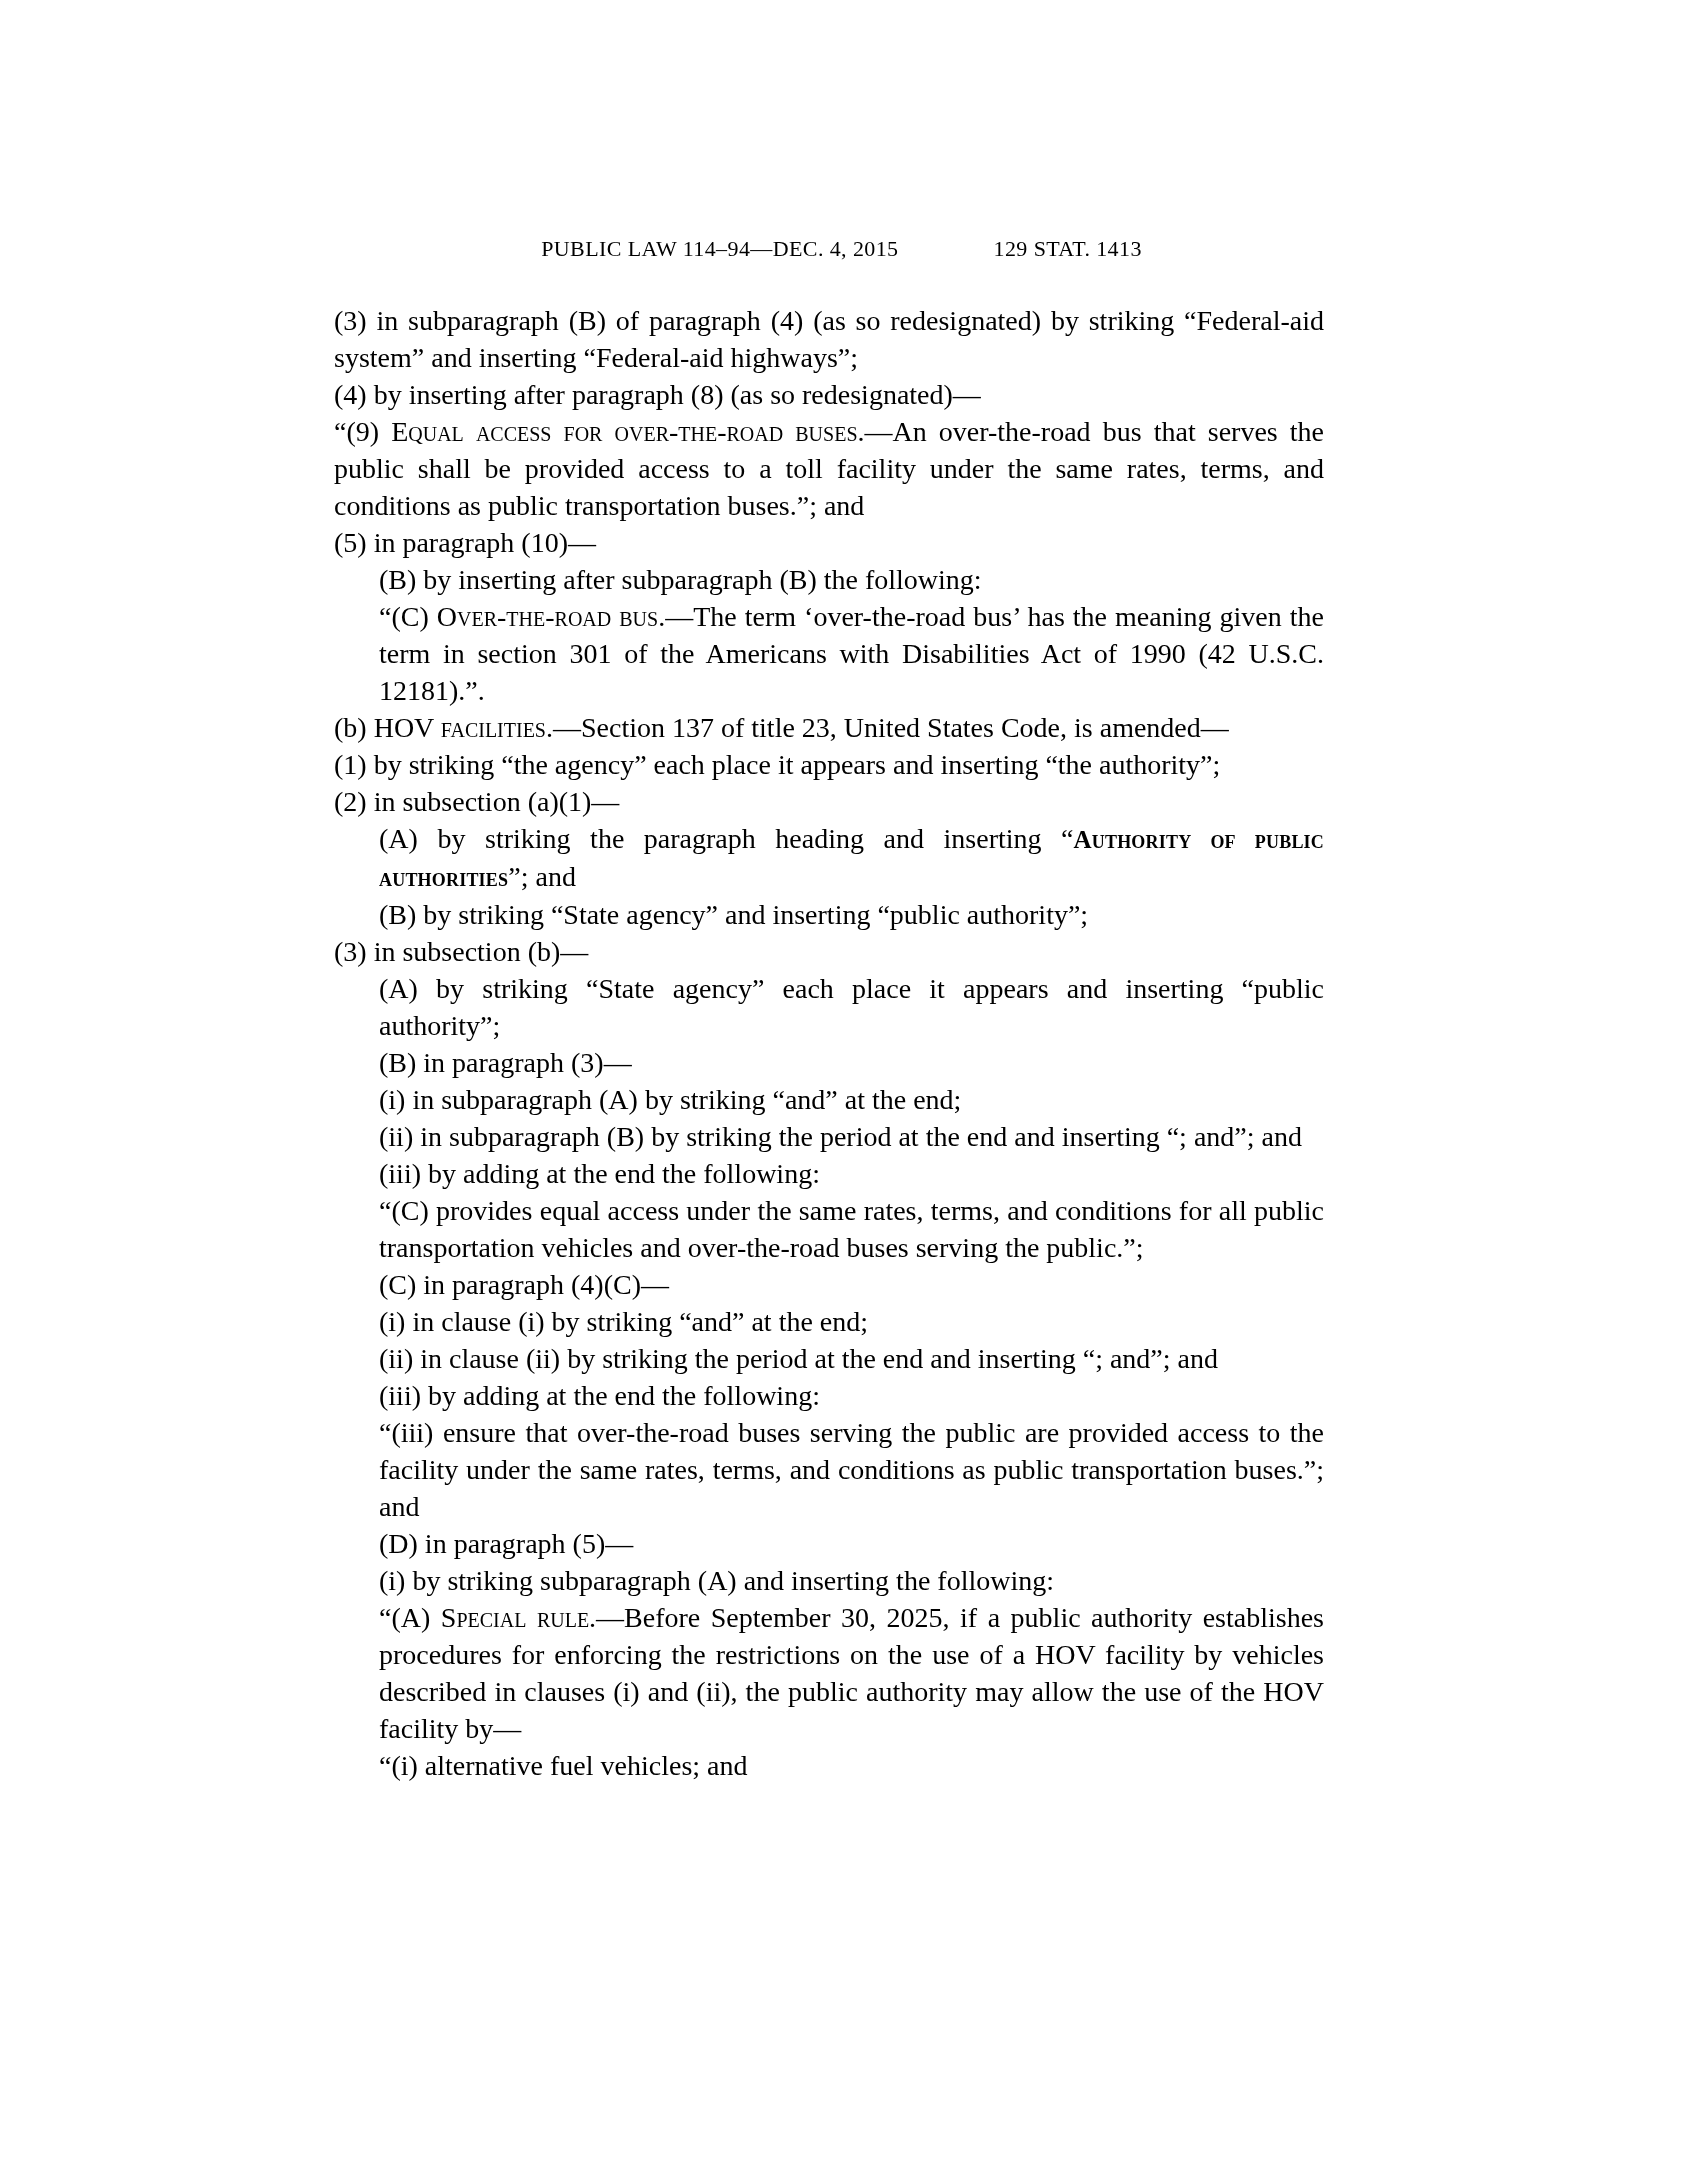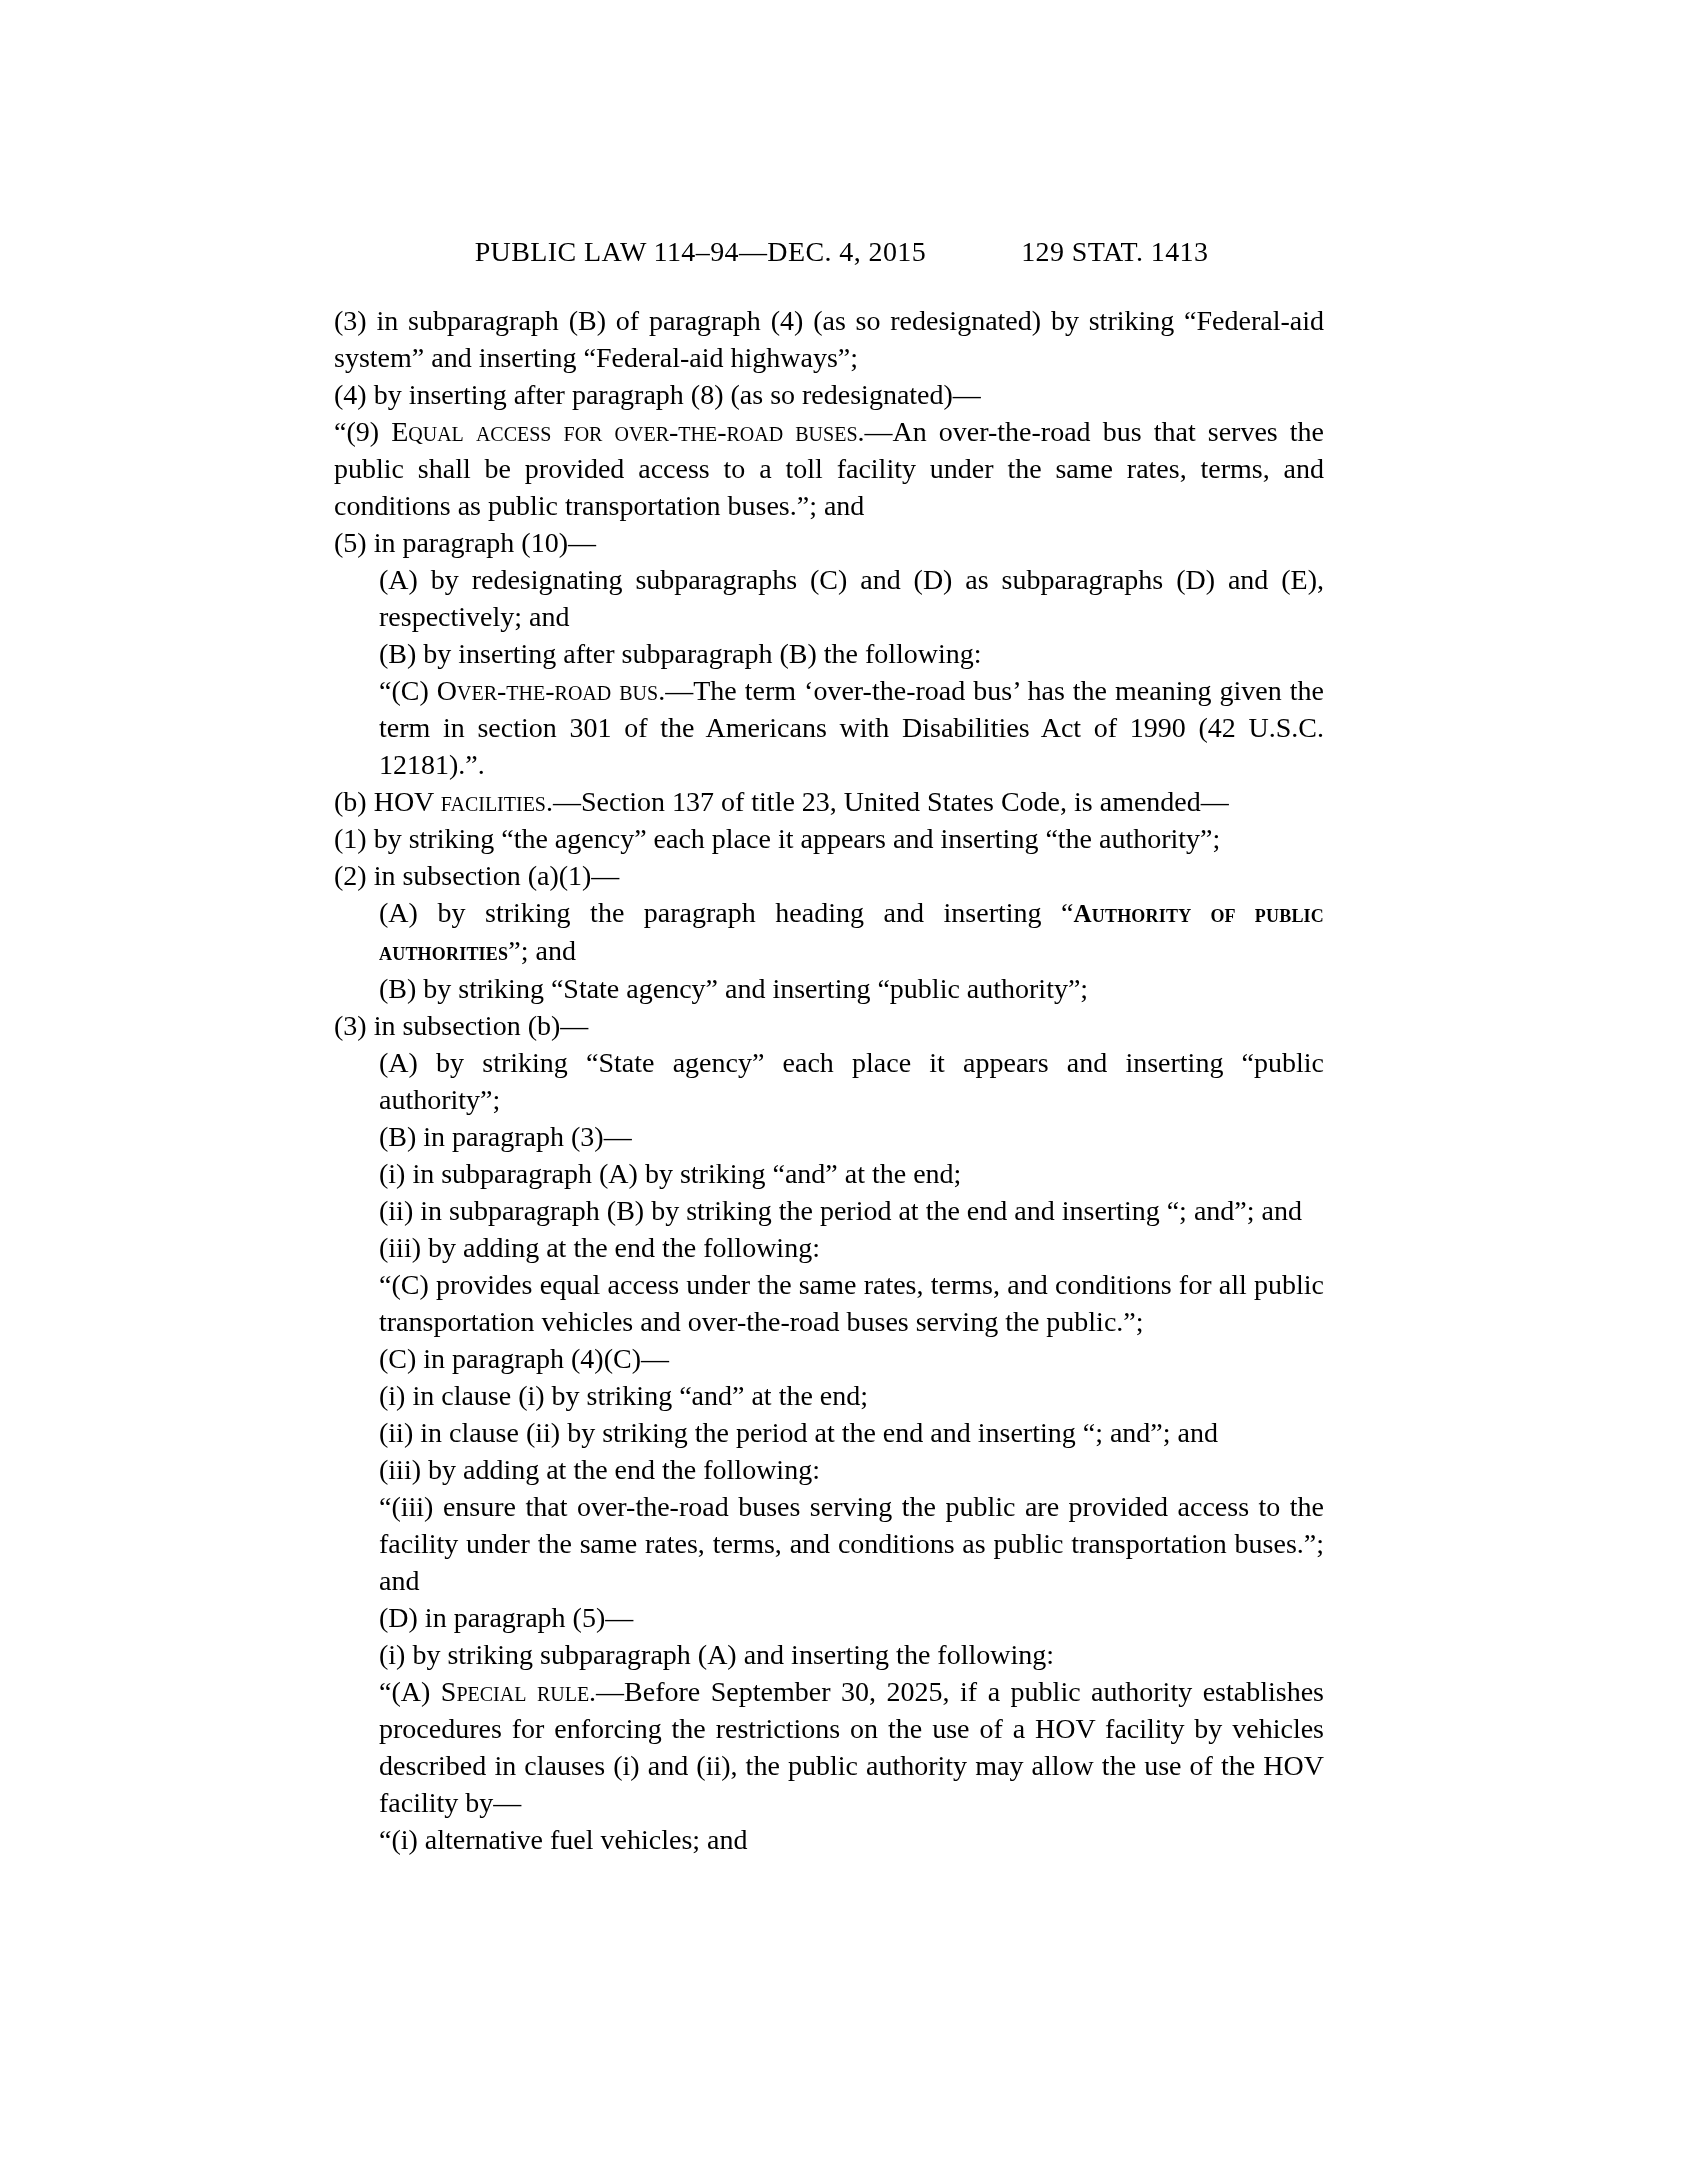--- a/index.html
+++ b/index.html
@@ -22,21 +22,21 @@
     overflow: hidden;
   }
   .header {
     position: absolute;
     left: 0;
     top: 236px;
     width: 1683px;
     display: flex;
     justify-content: center;
     align-items: baseline;
-    font-size: 28px;
+    font-size: 22px;
     letter-spacing: 0.4px;
   }
   .header .hdr-left {
     white-space: pre;
   }
   .header .hdr-gap {
     display: inline-block;
     width: 95px;
   }
   .header .hdr-right {
@@ -83,21 +83,20 @@
     <span class="hdr-left">PUBLIC LAW 114–94—DEC. 4, 2015</span>
     <span class="hdr-gap"></span>
     <span class="hdr-right">129 STAT. 1413</span>
   </div>
 
   <div class="body-col" id="body-col">
       <p class="p-hang-1"><span>(3) in subparagraph (B) of paragraph (4) (as so redesignated) by striking “Federal-aid system” and inserting “Federal-aid highways”;</span></p>
       <p class="p-hang-1"><span>(4) by inserting after paragraph (8) (as so redesignated)—</span></p>
       <p class="flush"><span>“(9) </span><span class="sc">Equal access for over-the-road buses.</span><span>—An over-the-road bus that serves the public shall be provided access to a toll facility under the same rates, terms, and conditions as public transportation buses.”; and</span></p>
       <p class="p-hang-1"><span>(5) in paragraph (10)—</span></p>
-      <p class="blk-2"><span>(A) by redesignating subparagraphs (C) and (D) as subparagraphs (D) and (E), respectively; and</span></p>
       <p class="blk-2"><span>(B) by inserting after subparagraph (B) the following:</span></p>
       <p class="blk-2"><span>“(C) </span><span class="sc">Over-the-road bus.</span><span>—The term ‘over-the-road bus’ has the meaning given the term in section 301 of the Americans with Disabilities Act of 1990 (42 U.S.C. 12181).”.</span></p>
       <p class="p-hang-2"><span>(b) </span><span class="sc">HOV facilities.</span><span>—Section 137 of title 23, United States Code, is amended—</span></p>
       <p class="p-hang-1"><span>(1) by striking “the agency” each place it appears and inserting “the authority”;</span></p>
       <p class="p-hang-1"><span>(2) in subsection (a)(1)—</span></p>
       <p class="blk-2"><span>(A) by striking the paragraph heading and inserting “</span><span class="bold-sc">Authority of public authorities</span><span>”; and</span></p>
       <p class="blk-2"><span>(B) by striking “State agency” and inserting “public authority”;</span></p>
       <p class="p-hang-1"><span>(3) in subsection (b)—</span></p>
       <p class="blk-2"><span>(A) by striking “State agency” each place it appears and inserting “public authority”;</span></p>
       <p class="blk-2"><span>(B) in paragraph (3)—</span></p>

